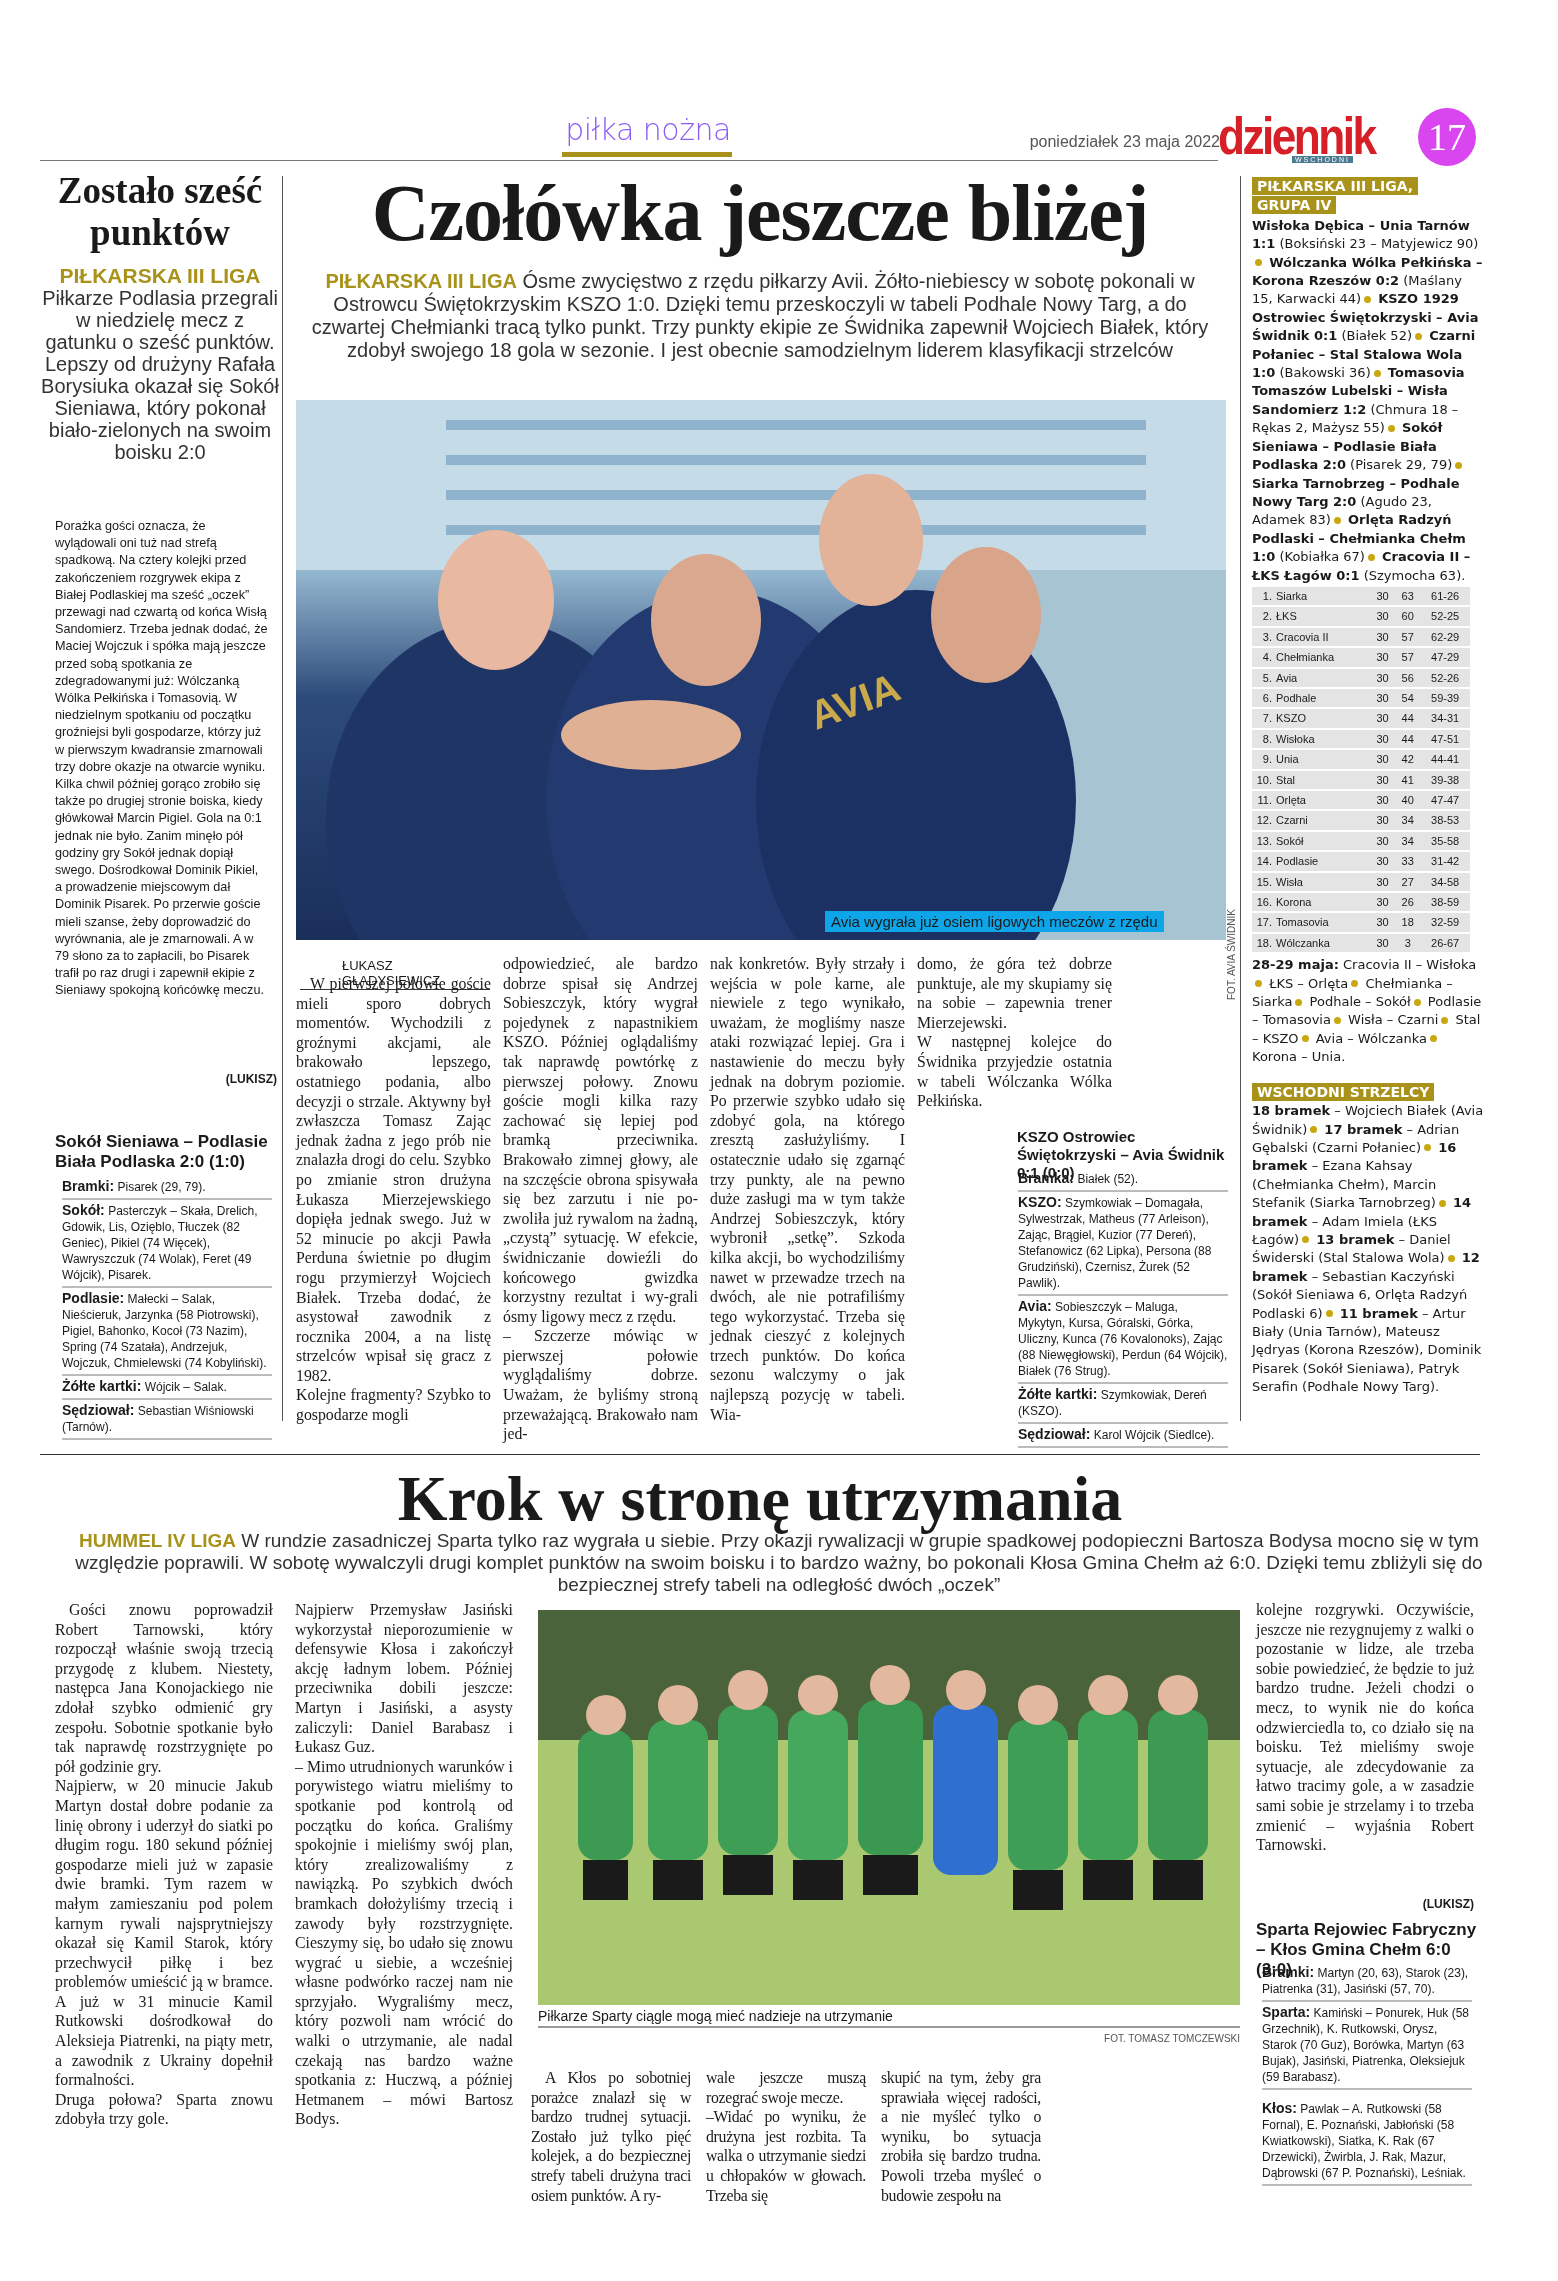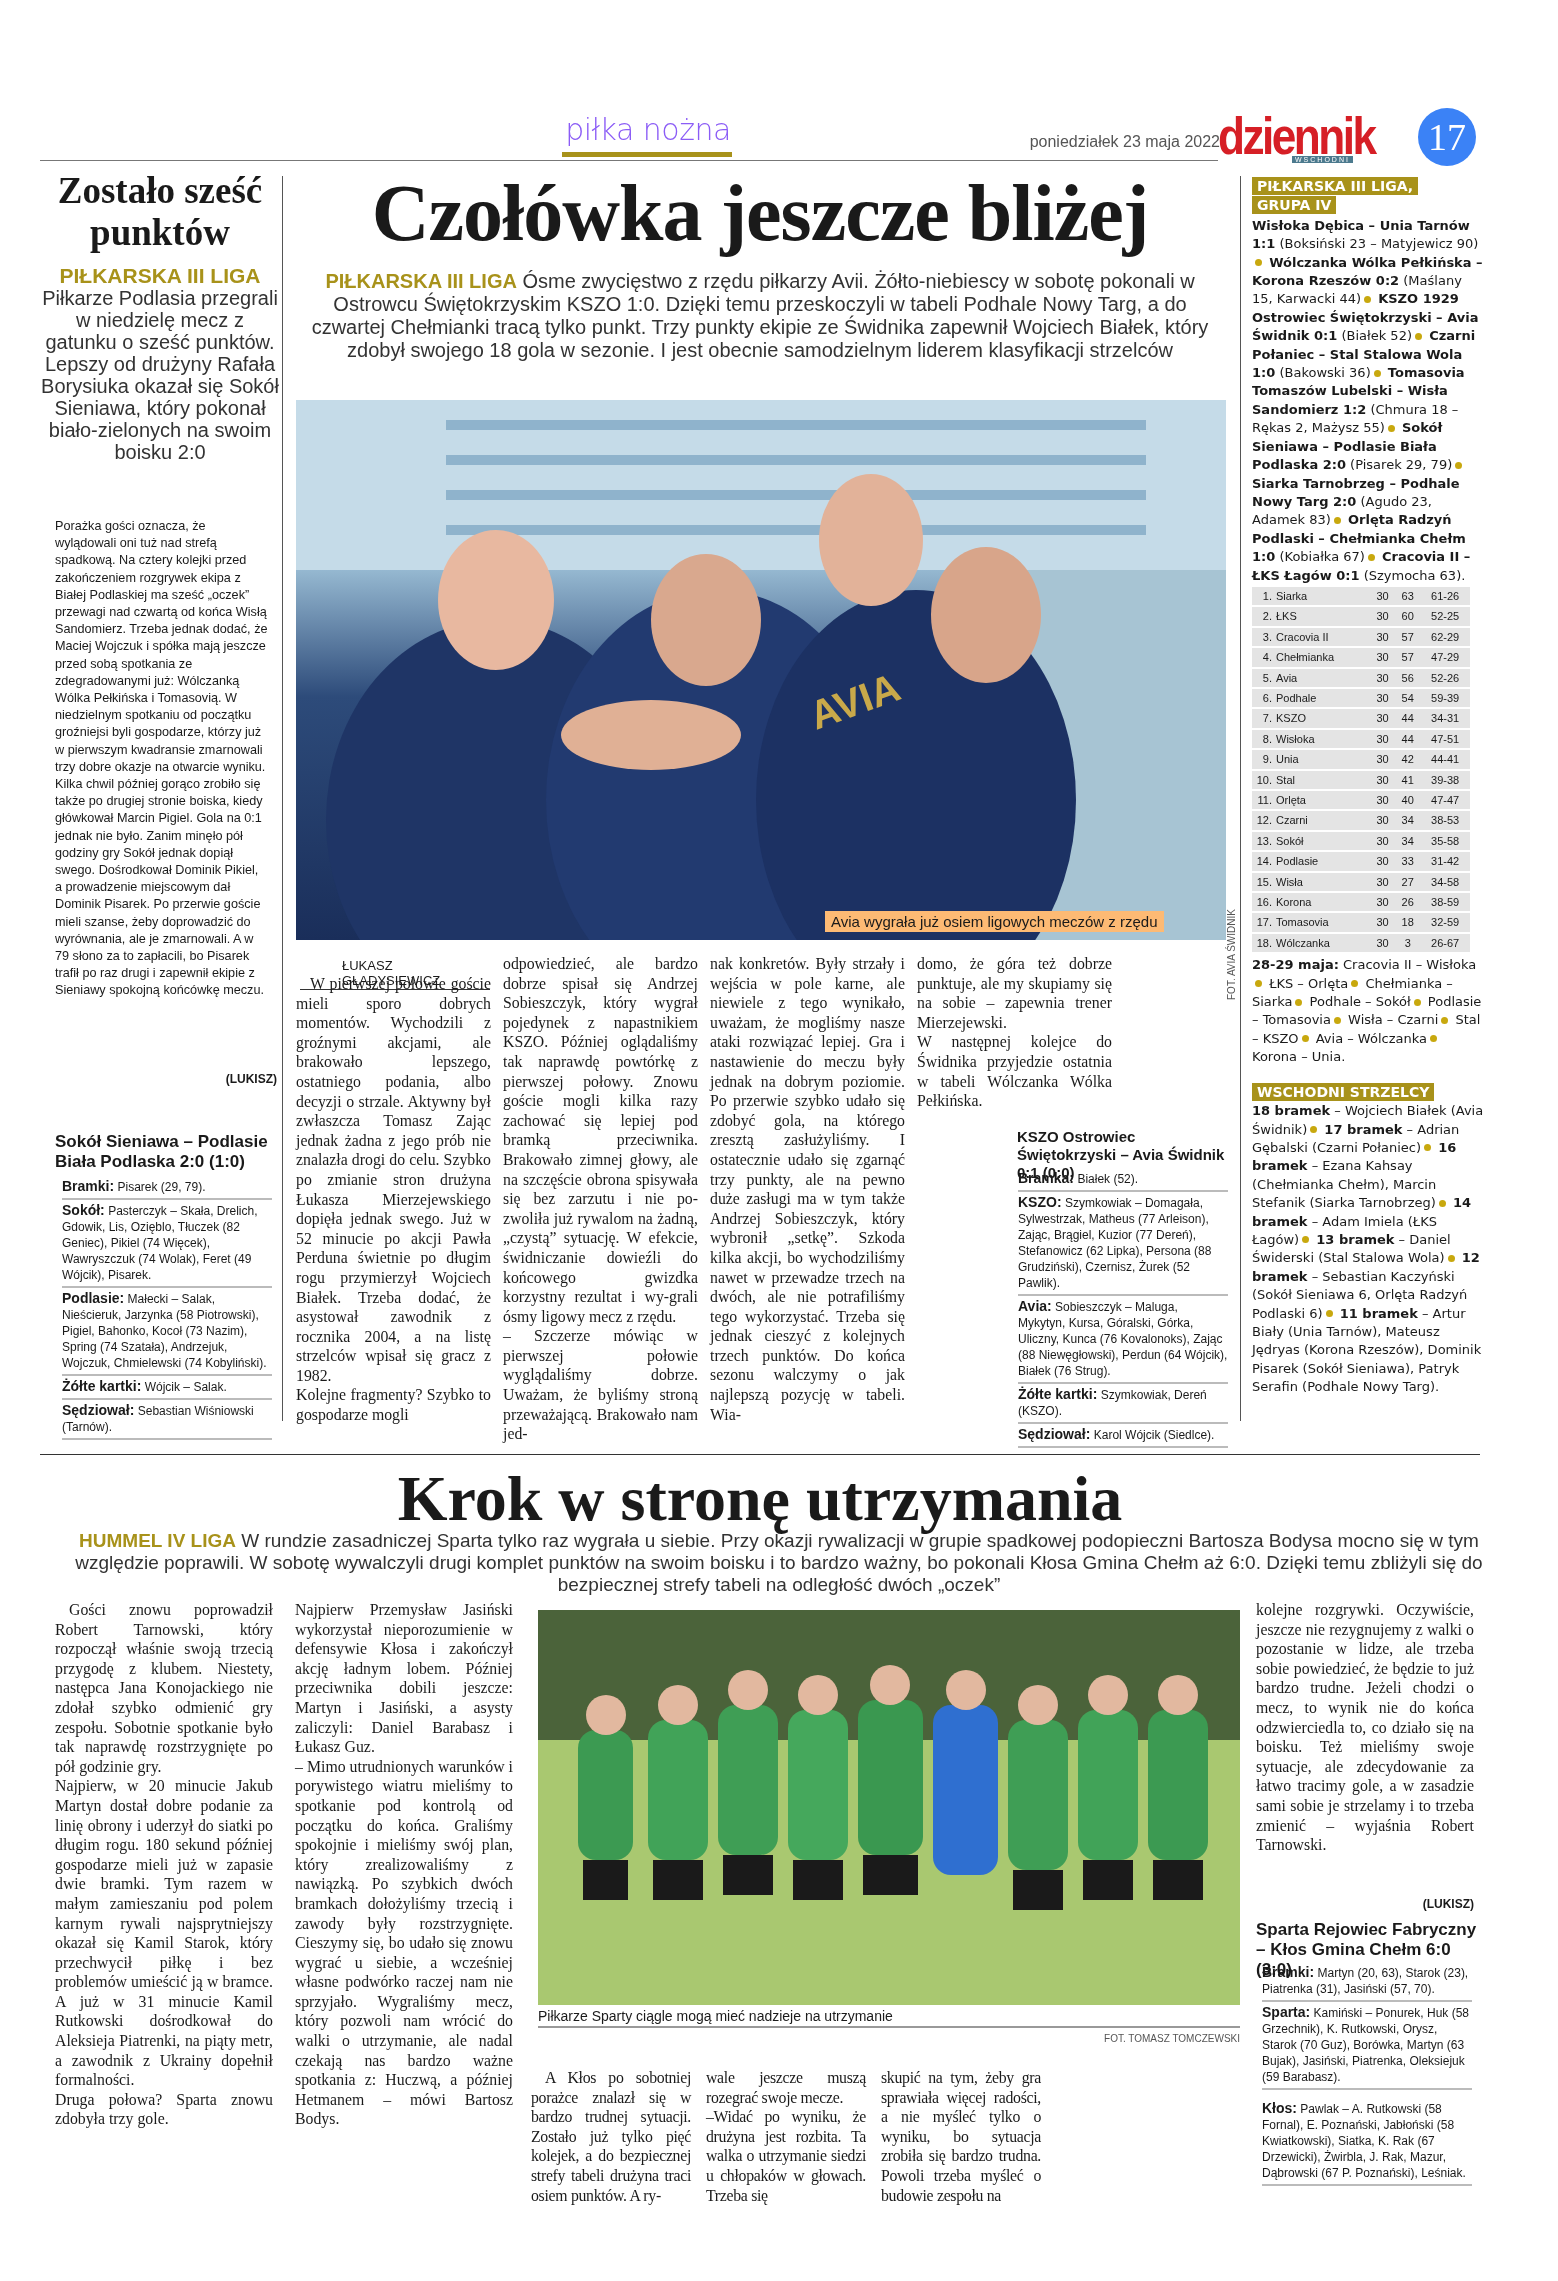--- a/index.html
+++ b/index.html
@@ -9,41 +9,41 @@
   .goldbg { background: #a8921a; color: #fff; }
   .dot { display: inline-block; width: 7px; height: 7px; border-radius: 50%; background: #c8a80e; margin: 0 3px 1px 3px; vertical-align: middle; }
 
   
   #section-label { left: 558px; top: 112px; width: 180px; text-align: center; font-size: 30px; color: #8b5cf6; font-family: "DejaVu Sans", sans-serif; font-weight: 300; letter-spacing: -0.5px; }
   #section-underline { left: 562px; top: 152px; width: 170px; height: 5px; background: #a8921a; }
   #header-rule { left: 40px; top: 160px; width: 1178px; height: 1px; background: #777; }
   #date { left: 1020px; top: 133px; width: 200px; text-align: right; font-size: 16px; color: #555; }
   #logo { left: 1218px; top: 110px; font-size: 52px; font-weight: bold; color: #d61f26; font-family: "Liberation Sans", sans-serif; letter-spacing: -3px; line-height: 52px; transform: scaleX(0.85); transform-origin: left; }
   #logo-sub { left: 1292px; top: 156px; font-size: 7px; background: #4c7a8e; color: #fff; padding: 0 3px; letter-spacing: 2px; }
-  #page-num { left: 1418px; top: 108px; width: 58px; height: 58px; border-radius: 50%; background: #3b82f6; color: #fff; font-family: "Liberation Serif", serif; font-size: 38px; text-align: center; line-height: 58px; }
+  #page-num { left: 1418px; top: 108px; width: 58px; height: 58px; border-radius: 50%; background: #d946ef; color: #fff; font-family: "Liberation Serif", serif; font-size: 38px; text-align: center; line-height: 58px; }
 
   
   #left-col-rule { left: 282px; top: 176px; width: 1px; height: 1245px; background: #555; }
   #left-title { left: 40px; top: 170px; width: 240px; text-align: center; font-family: "Liberation Serif", serif; font-weight: bold; font-size: 37px; line-height: 42px; }
   #left-lead { left: 40px; top: 265px; width: 240px; text-align: center; font-family: "Liberation Sans", sans-serif; font-size: 20px; line-height: 22px; color: #333; }
   #left-lead .kicker { font-weight: bold; color: #a8921a; display: block; font-size: 21px; }
   #left-body { left: 55px; top: 517px; width: 222px; font-family: "Liberation Sans", sans-serif; font-size: 13.2px; line-height: 17.2px; transform: scaleX(0.96); transform-origin: left; }
   #left-author { left: 55px; top: 1072px; width: 222px; text-align: right; font-weight: bold; font-size: 12px; }
   #left-box-title { left: 55px; top: 1132px; width: 230px; font-weight: bold; font-size: 17px; line-height: 20px; font-family: "Liberation Sans", sans-serif; }
   .lineup { width: 210px; font-size: 12px; line-height: 16px; }
   .lineup .row { border-bottom: 2px solid #bbb; padding: 2px 0 3px; }
   .lineup .lab { font-weight: bold; font-size: 14px; }
   #left-lineup { left: 62px; top: 1176px; }
 
   
   #main-title { left: 300px; top: 168px; width: 920px; text-align: center; font-family: "Liberation Serif", serif; font-weight: bold; font-size: 80px; line-height: 90px; letter-spacing: -1px; }
   #main-lead { left: 300px; top: 270px; width: 920px; text-align: center; font-family: "Liberation Sans", sans-serif; font-size: 20px; line-height: 23px; color: #333; }
   #main-lead .kicker { color: #a8921a; font-weight: bold; }
   #main-photo { left: 296px; top: 400px; width: 930px; height: 540px; overflow: hidden; background: linear-gradient(180deg,#bcd4e4 0%,#9cbfd6 30%,#2d4b7a 55%,#1a2e5a 100%); }
-  #photo-caption { left: 825px; top: 911px; padding: 2px 6px; background: #fdba74; font-size: 15px; }
+  #photo-caption { left: 825px; top: 911px; padding: 2px 6px; background: #0ea5e9; font-size: 15px; }
   #photo-credit { left: 1226px; top: 880px; width: 16px; height: 120px; font-size: 10px; color: #555; writing-mode: vertical-rl; transform: rotate(180deg); }
   .col-text { font-family: "Liberation Serif", serif; font-size: 15.8px; line-height: 19.6px; text-align: justify; }
   .col-text p { text-indent: 14px; }
   #author-line { left: 300px; top: 958px; width: 190px; font-size: 13px; border-bottom: 1px solid #333; padding-bottom: 1px; padding-left: 42px; }
   #mcol1 { left: 296px; top: 974px; width: 195px; }
   #mcol2 { left: 503px; top: 954px; width: 195px; }
   #mcol3 { left: 710px; top: 954px; width: 195px; }
   #mcol4 { left: 917px; top: 954px; width: 195px; }
   #box2-title { left: 1017px; top: 1128px; width: 220px; font-weight: bold; font-size: 15px; line-height: 18px; }
   #box2-lineup { left: 1018px; top: 1168px; width: 210px; }

